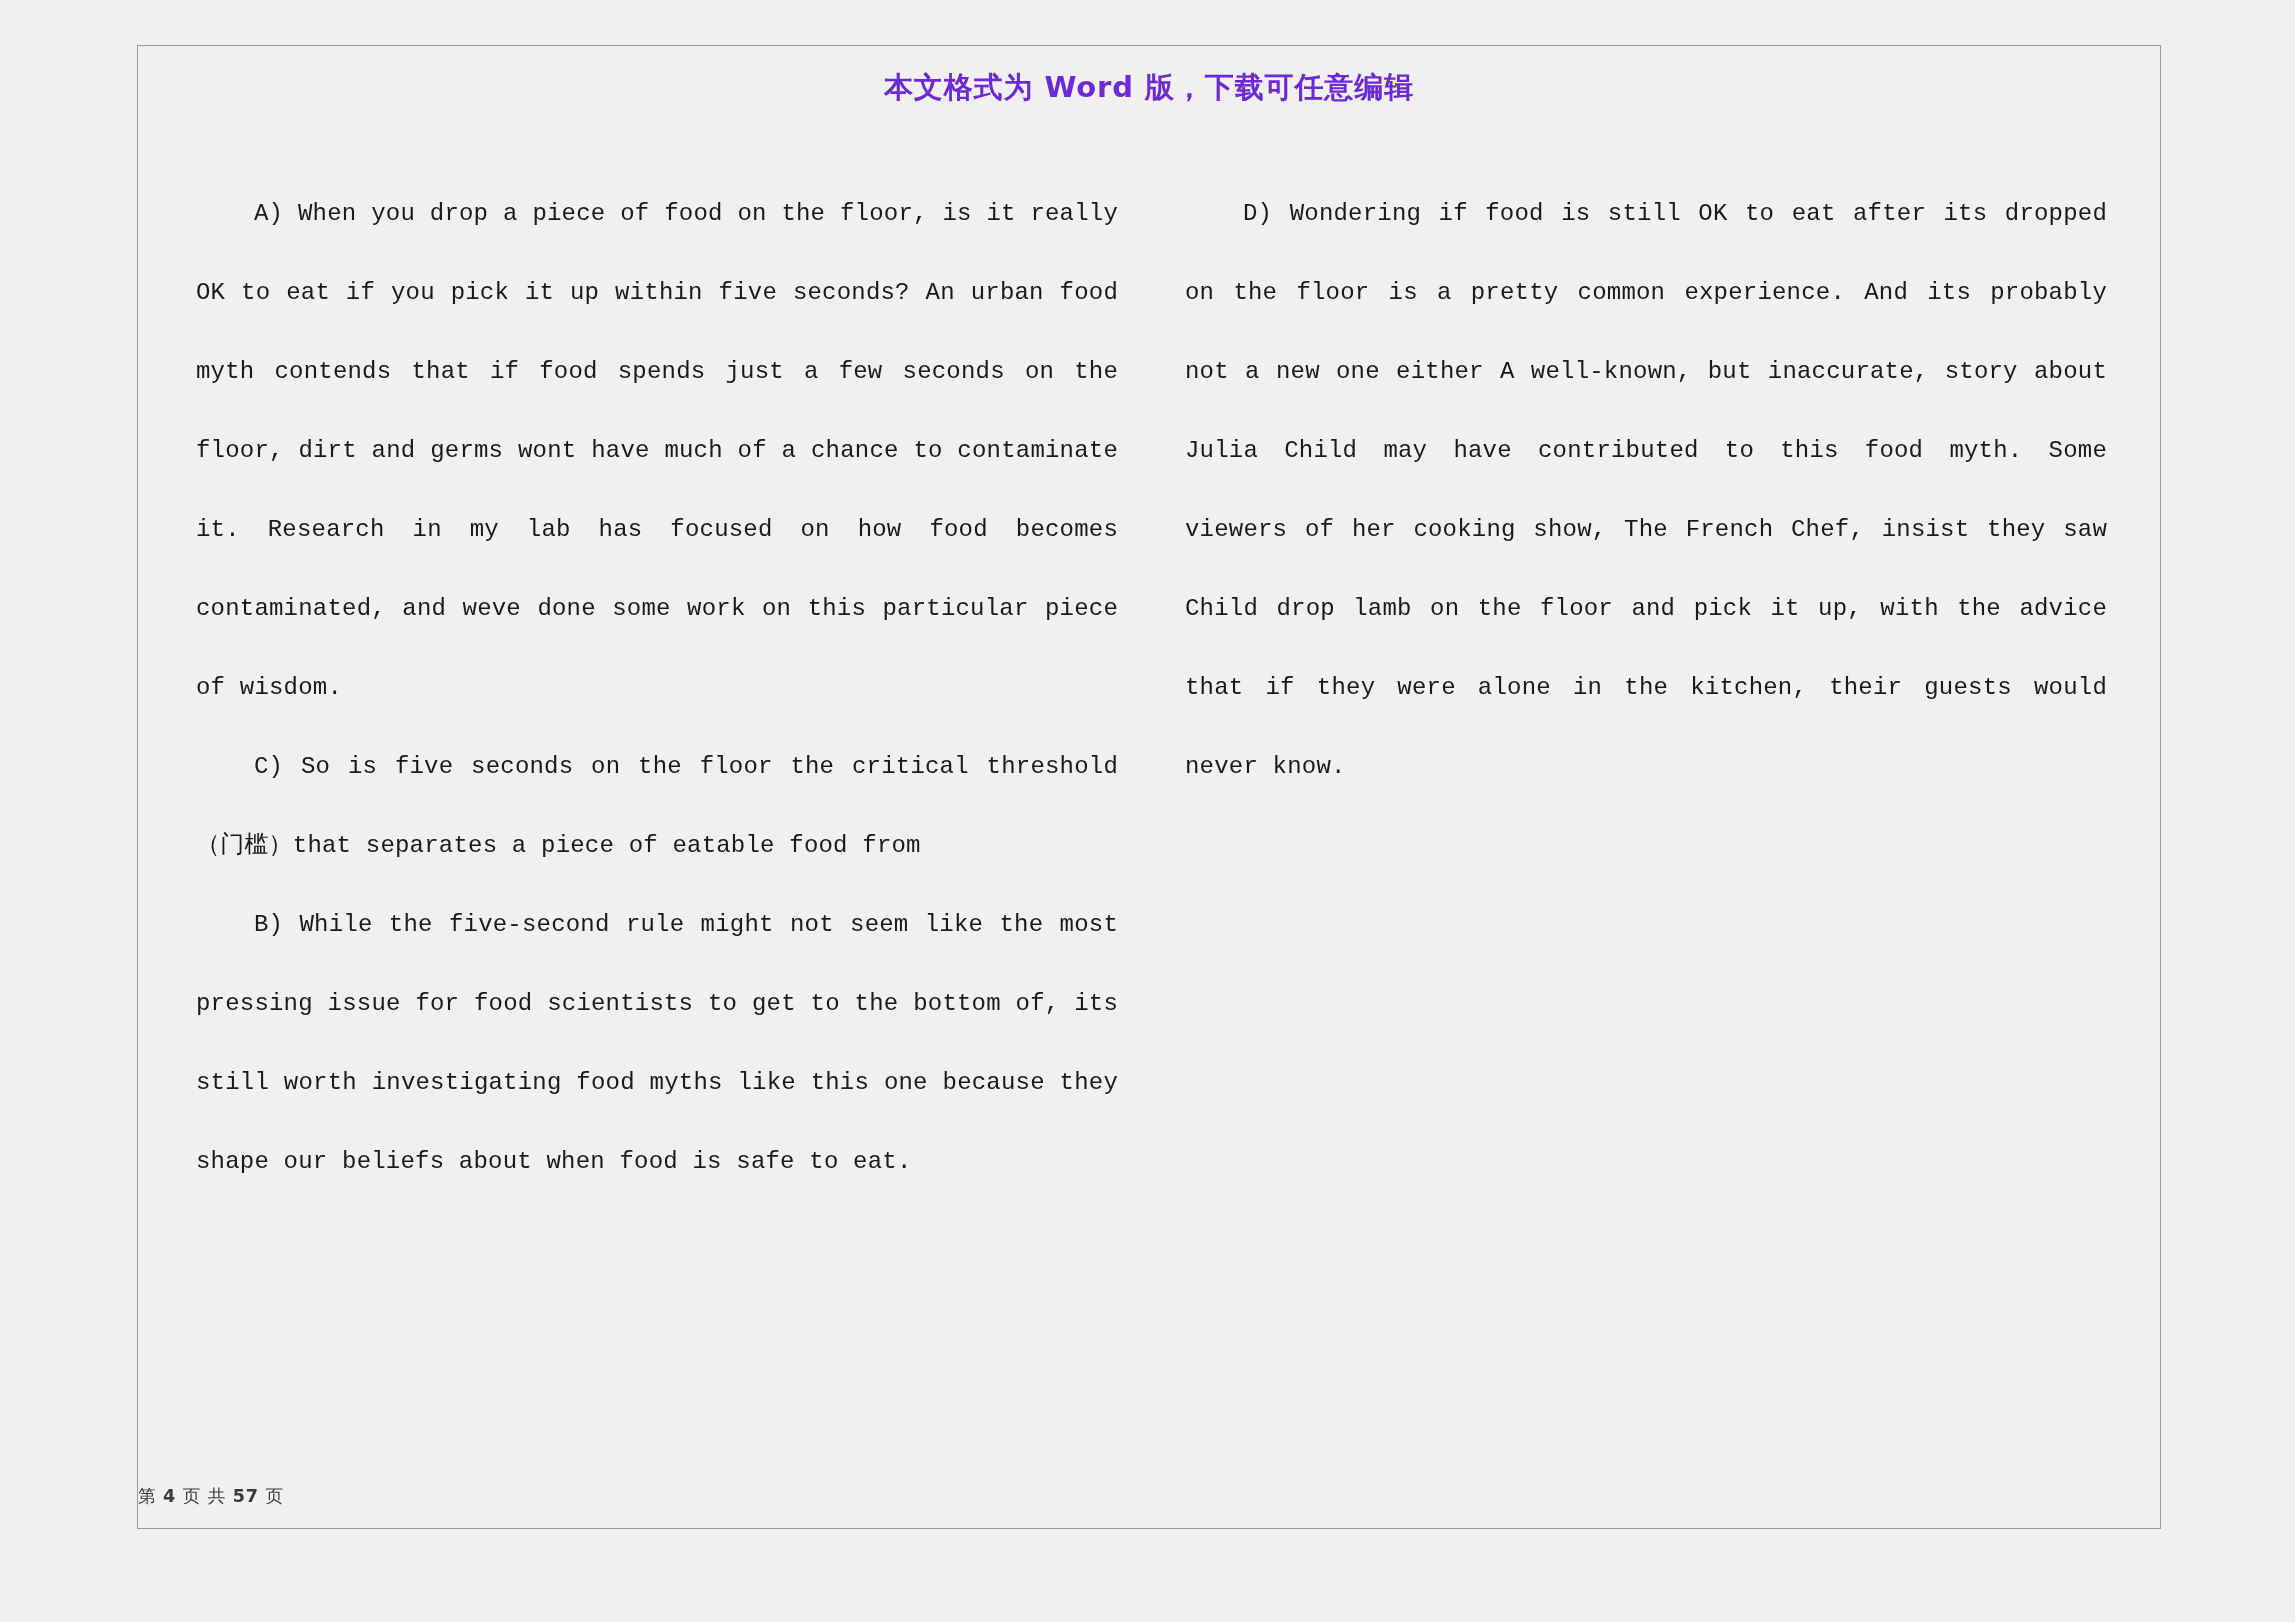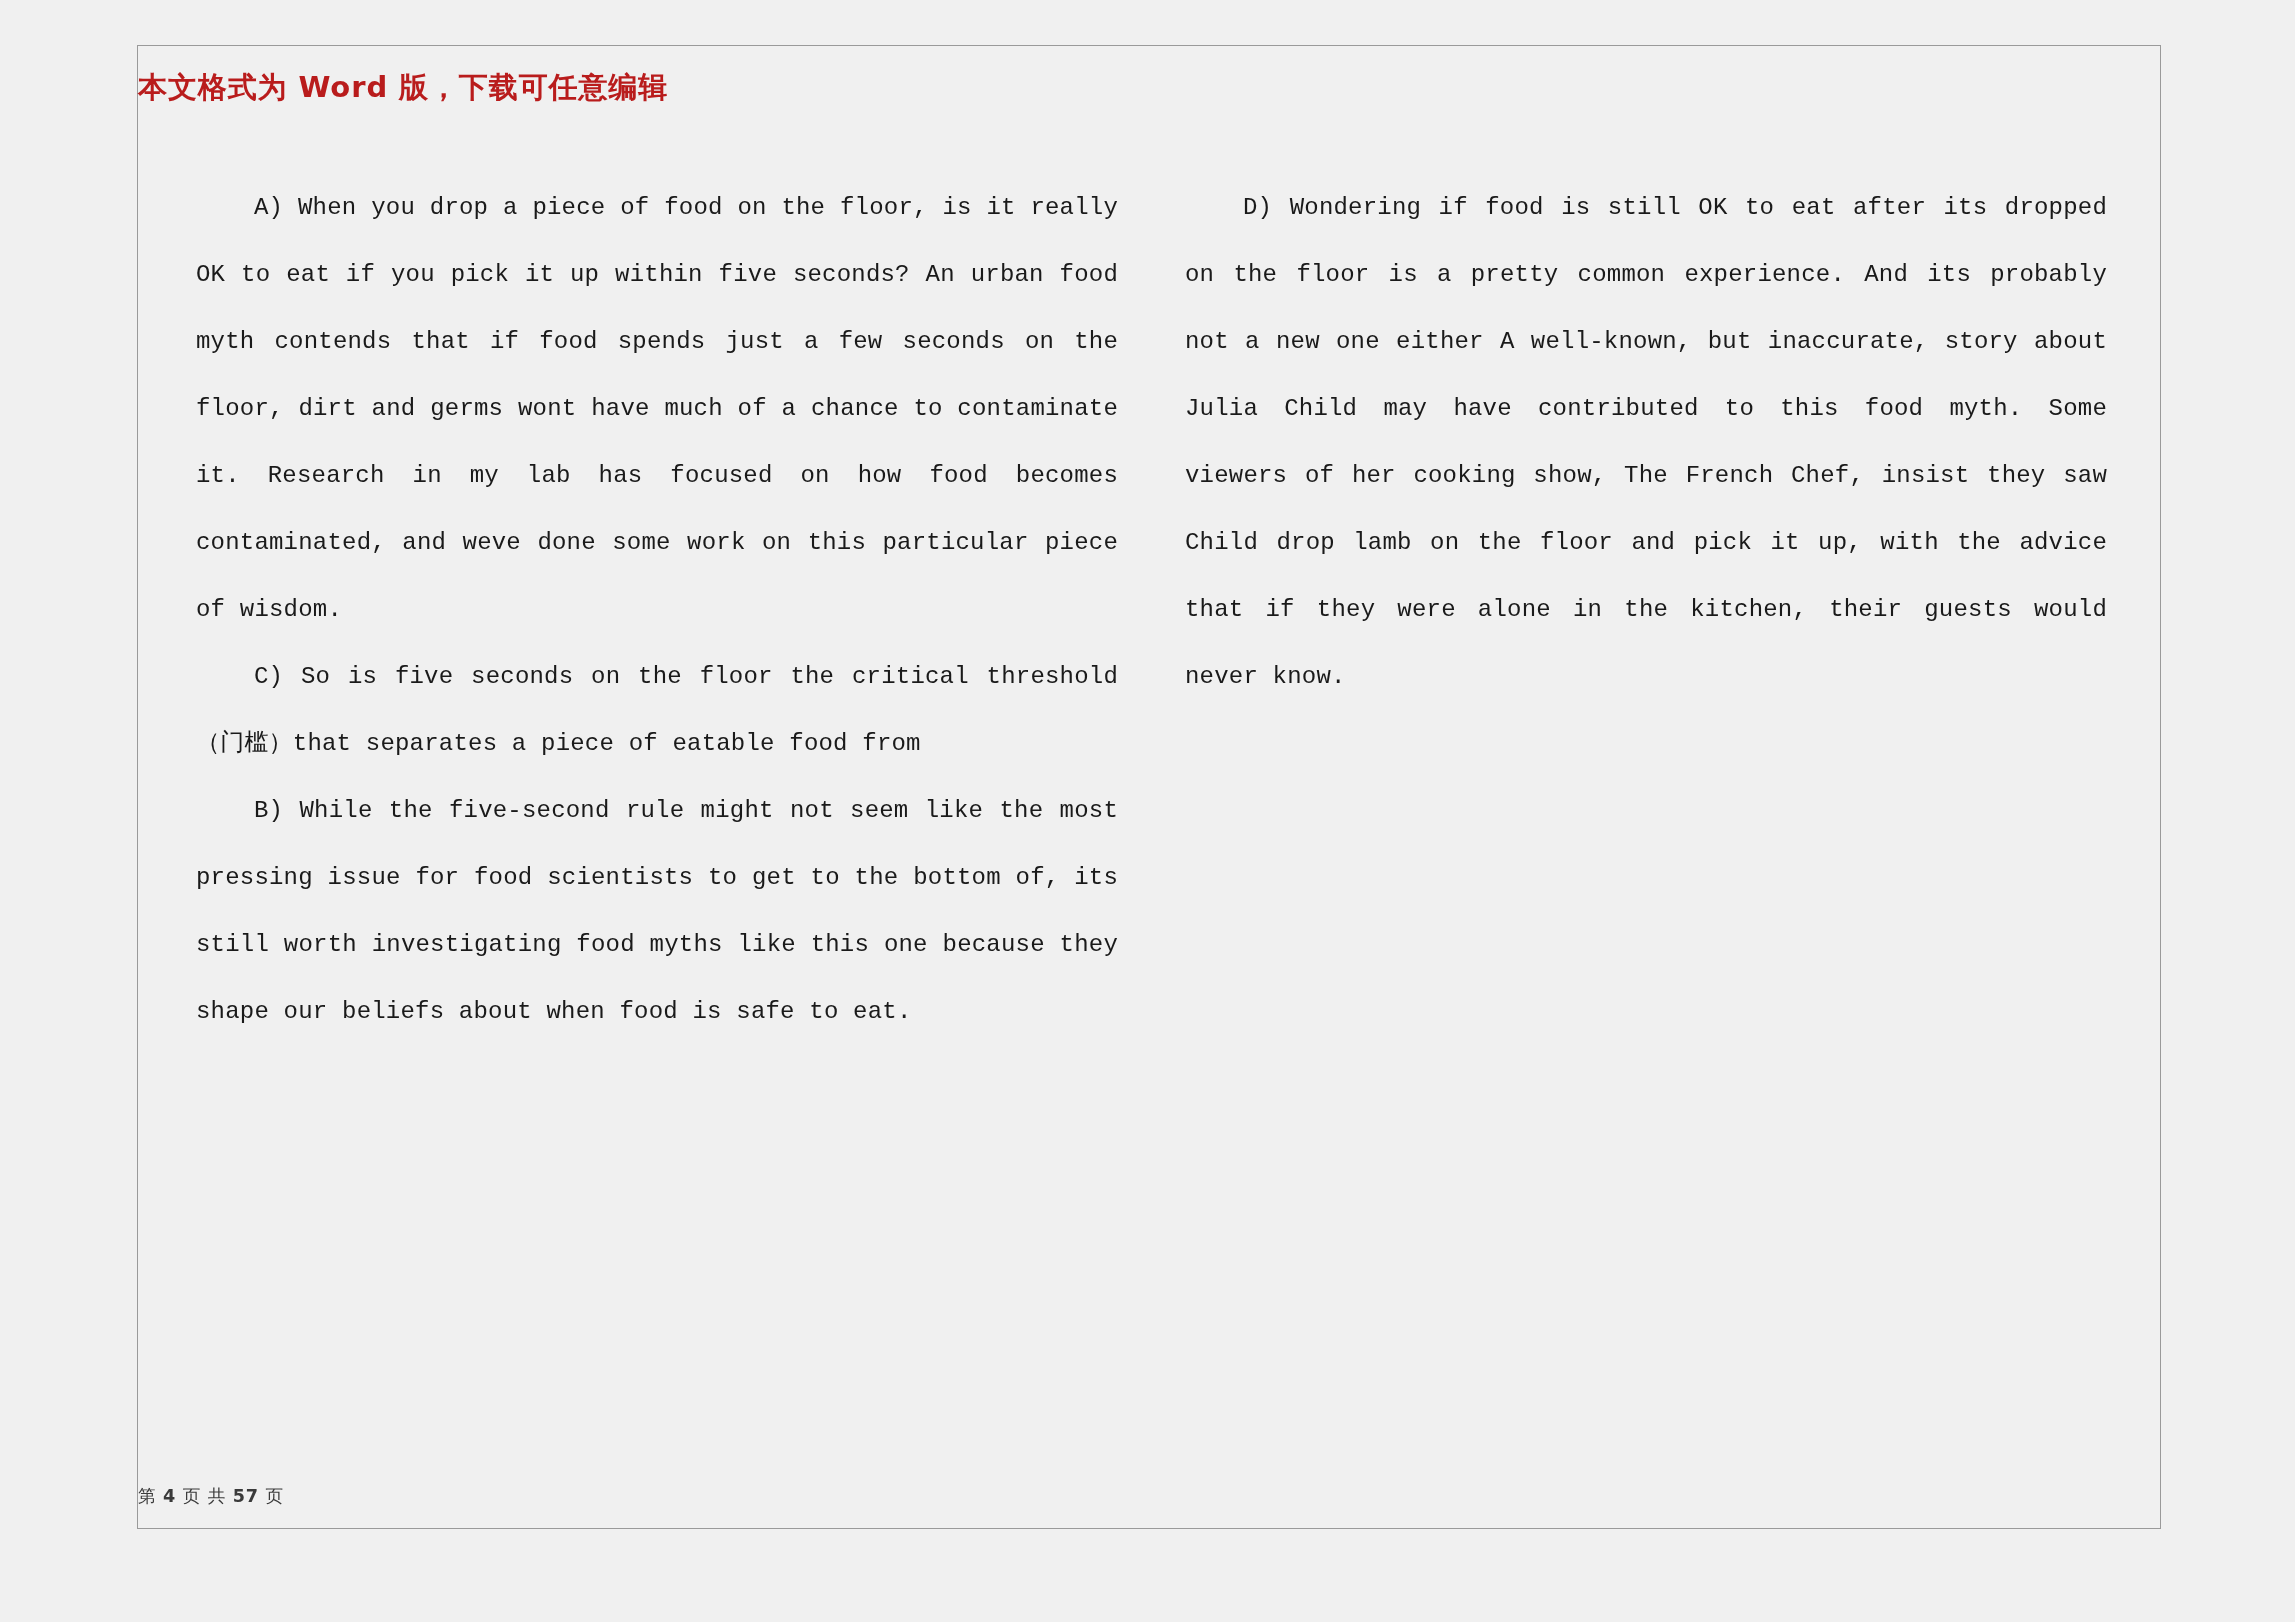--- a/index.html
+++ b/index.html
@@ -25,43 +25,43 @@
     height: 1484px;
     background: #f0f0f0;
     border: 1.9px solid #9a9a9a;
     box-sizing: border-box;
   }
   .banner {
     position: absolute;
     left: 0;
     top: 22px;
     width: 100%;
-    text-align: left;
-    color: #b91c1c;
+    text-align: center;
+    color: #6d28d9;
     font-family: "DejaVu Sans", sans-serif;
     font-weight: bold;
     font-size: 29px;
     letter-spacing: 0.9px;
   }
   .columns {
     position: absolute;
     left: 58px;
     top: 128px;
     width: 1911px;
     display: flex;
     gap: 67px;
   }
   .col {
     width: 922px;
   }
   p.para {
     margin: 0 0 0 0;
     font-family: "Liberation Mono", monospace;
     font-size: 24px;
-    line-height: 67px;
+    line-height: 79px;
     color: #1a1a1a;
     text-align: justify;
     text-indent: 58px;
     letter-spacing: 0.2px;
     white-space: normal;
   }
   p.para:last-child { margin-bottom: 0; }
   .footer {
     position: absolute;
     left: 0;

